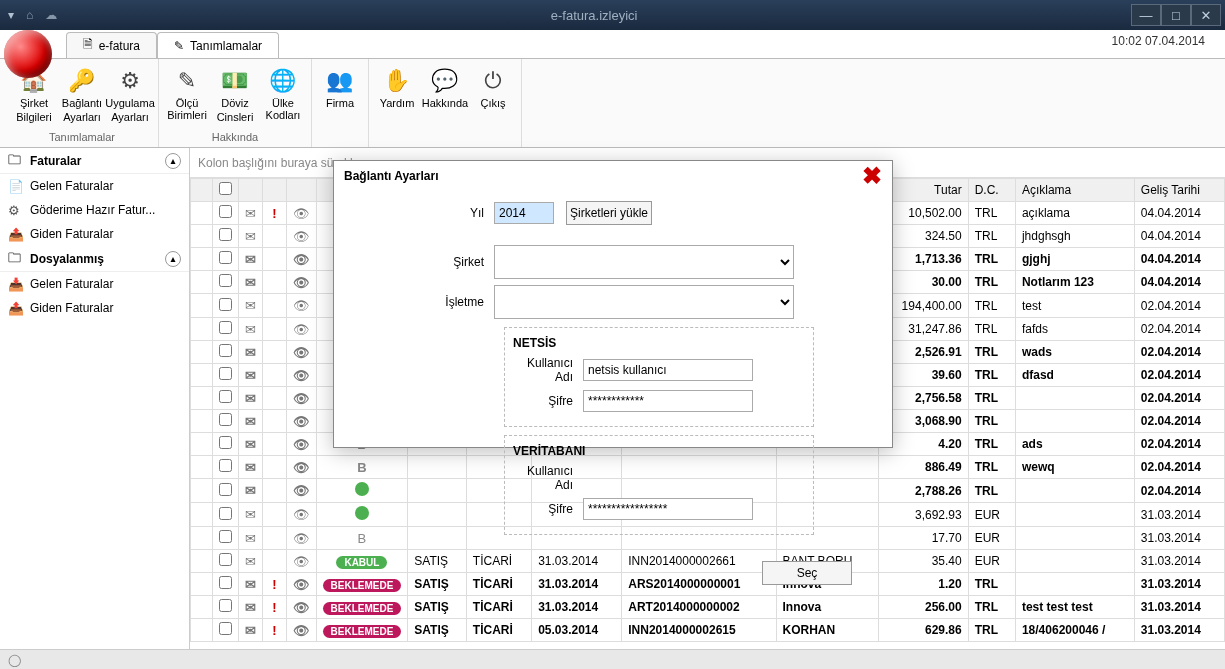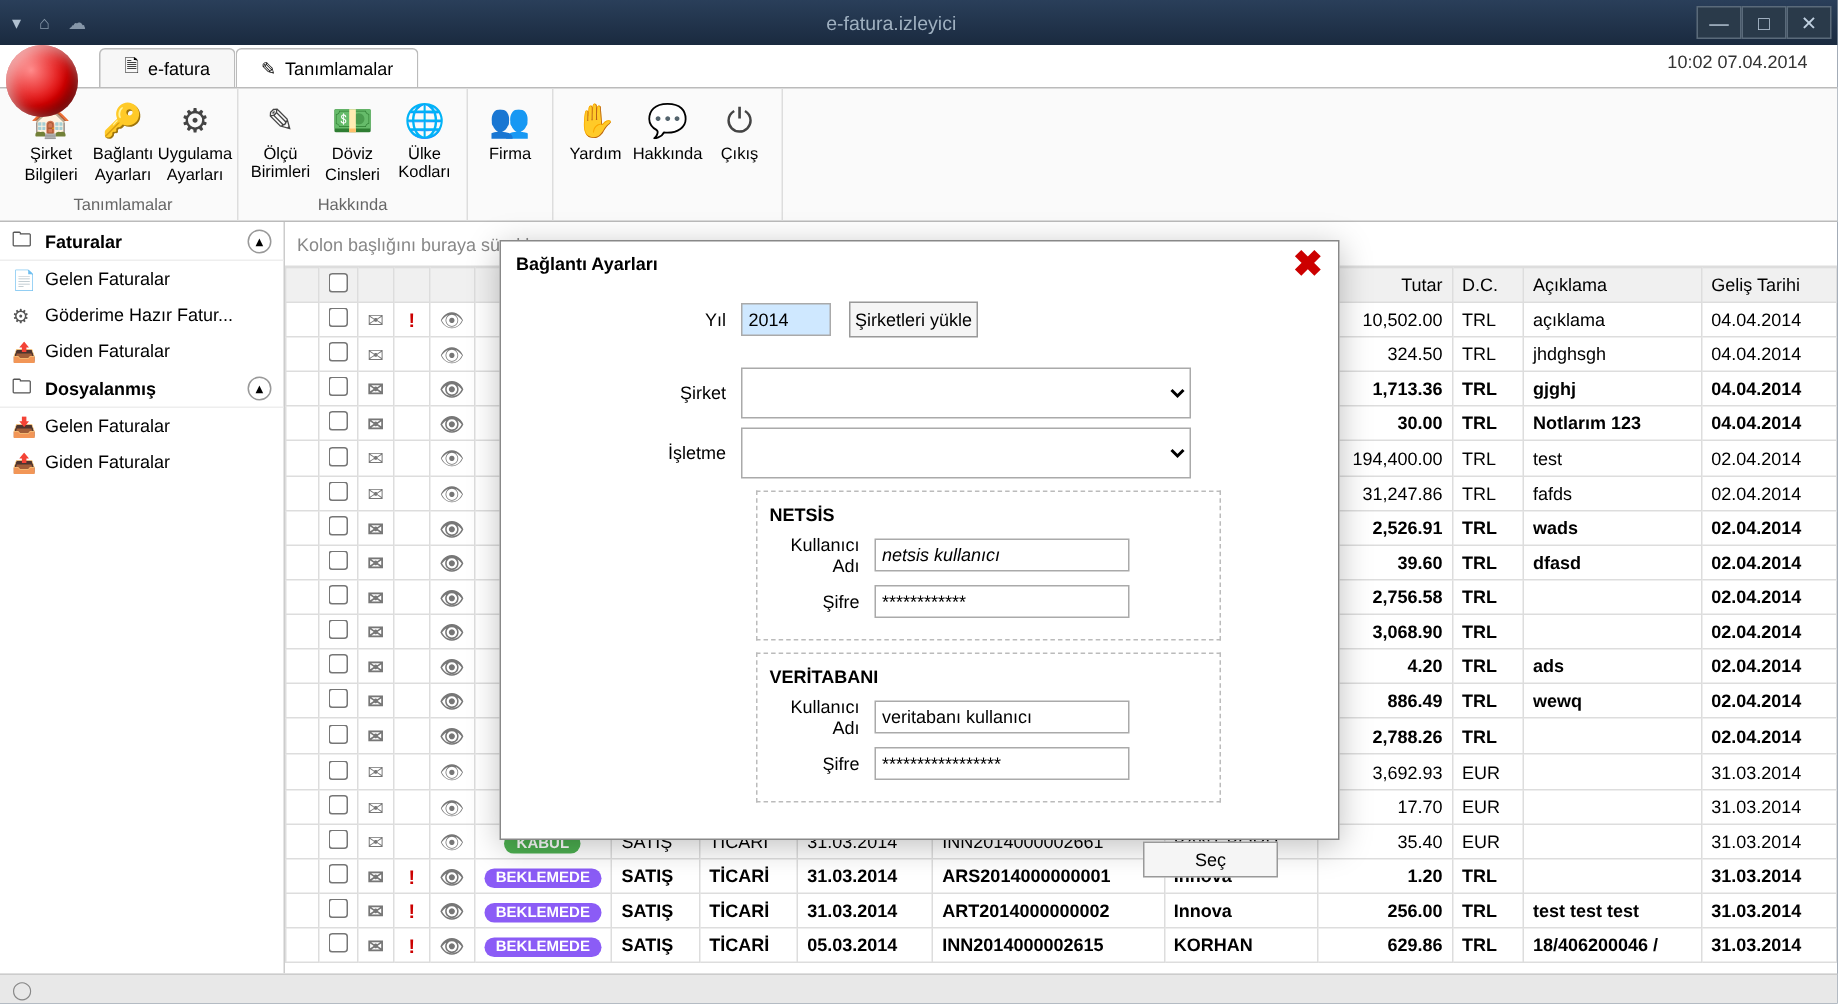--- a/index.html
+++ b/index.html
@@ -30,26 +30,26 @@
 .side-icon { width: 14px; font-size: 13px; color: #555; }
 .main { flex: 1; display: flex; flex-direction: column; overflow: hidden; }
 .group-row { height: 30px; border-bottom: 1px solid #ddd; display: flex; align-items: center; padding: 0 8px; color: #888; font-size: 12px; }
 .table-wrap { flex: 1; overflow: auto; }
 table.grid { border-collapse: collapse; width: 100%; font-size: 12px; }
 table.grid th, table.grid td { border: 1px solid #ddd; padding: 3px 6px; height: 21px; white-space: nowrap; }
 table.grid th { background: #f0f0f0; font-weight: normal; text-align: left; }
 .chk-cell { width: 22px; text-align: center; }
 .icon-cell { width: 24px; text-align: center; color: #777; font-size: 13px; }
 .status-pill { display: inline-block; padding: 1px 8px; border-radius: 10px; font-size: 10px; color: #fff; font-weight: bold; }
-.pill-bekleme { background: #8b5cf6; }
+.pill-bekleme { background: #be185d; }
 .pill-kabul { background: #4caf50; }
 .red-dot { color: #cc0000; font-weight: bold; }
 .amount-col { text-align: right; }
 .bold-row td { font-weight: bold; }
-.dialog { position: absolute; left: 333px; top: 160px; width: 560px; height: 400px; background: #fff; border: 1px solid #888; box-shadow: 0 4px 20px rgba(0,0,0,0.25); z-index: 50; }
+.dialog { position: absolute; left: 333px; top: 160px; width: 560px; height: 288px; background: #fff; border: 1px solid #888; box-shadow: 0 4px 20px rgba(0,0,0,0.25); z-index: 50; }
 .dialog-head { height: 30px; display: flex; align-items: center; padding: 0 10px; font-weight: bold; }
 .dialog-close { margin-left: auto; font-size: 24px; color: #cc0000; font-weight: bold; cursor: pointer; }
 .dialog-body { padding: 10px 20px; font-size: 12px; }
 .form-row { display: flex; align-items: center; margin-bottom: 6px; }
 .form-label { width: 140px; text-align: right; padding-right: 10px; }
 .form-input { border: 1px solid #aaa; height: 22px; padding: 0 4px; font-size: 12px; }
 .form-select { border: 1px solid #aaa; height: 22px; padding: 16px 4px; font-size: 12px; width: 300px; background: #fff; }
 .btn { border: 1px solid #999; background: #f5f5f5; height: 24px; padding: 0 3px; cursor: pointer; font-size: 12px; }
 .fieldset { border: 1px dashed #bbb; padding: 8px; margin: 8px 0 8px 150px; width: 310px; }
 .fieldset-label { font-weight: bold; margin-bottom: 6px; }
@@ -566,33 +566,32 @@
     </div>
     <div class="form-row">
       <div class="form-label">İşletme</div>
       <select class="form-select"><option>NETDATA30 (2014)</option></select>
     </div>
 
     <div class="fieldset">
       <div class="fieldset-label">NETSİS</div>
       <div class="form-row">
           <div class="form-label" style="width:70px">Kullanıcı Adı</div>
-          <input class="form-input" style="width: 170px; font-style: italic;" value="netsis kullanıcı">
+          <input class="form-input" style="width: 170px;" value="netsis kullanıcı">
         </div>
       <div class="form-row">
           <div class="form-label" style="width:70px">Şifre</div>
           <input class="form-input" style="width: 170px;" value="************">
         </div>
     </div>
 
     <div class="fieldset">
       <div class="fieldset-label">VERİTABANI</div>
       <div class="form-row">
           <div class="form-label" style="width:70px">Kullanıcı Adı</div>
-          <input class="form-input" style="width: 170px;" value="veritabanı kullanıcı">
         </div>
       <div class="form-row">
           <div class="form-label" style="width:70px">Şifre</div>
           <input class="form-input" style="width: 170px;" value="*****************">
         </div>
     </div>
   </div>
   <div class="dialog-foot">
     <button class="btn" style="width:90px">Seç</button>
   </div>

